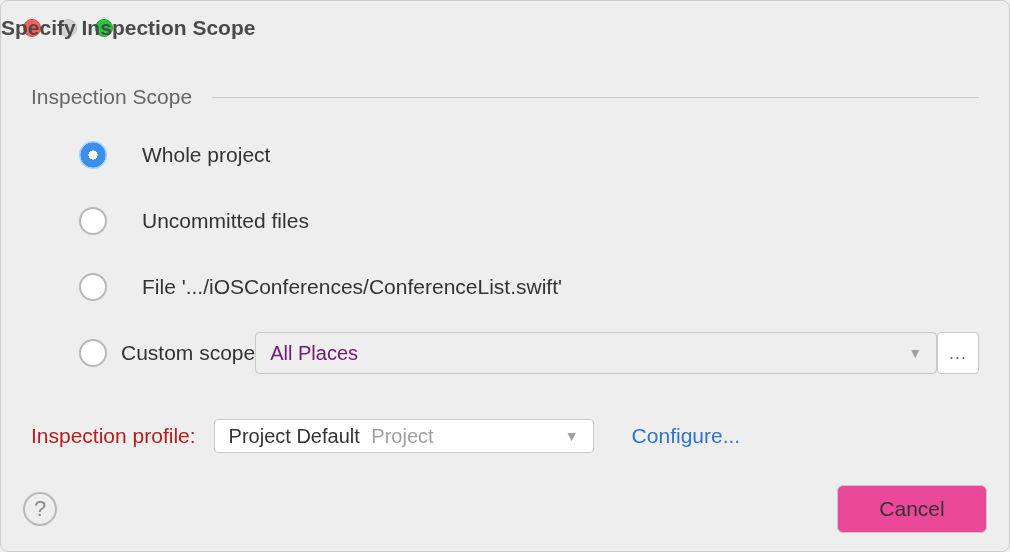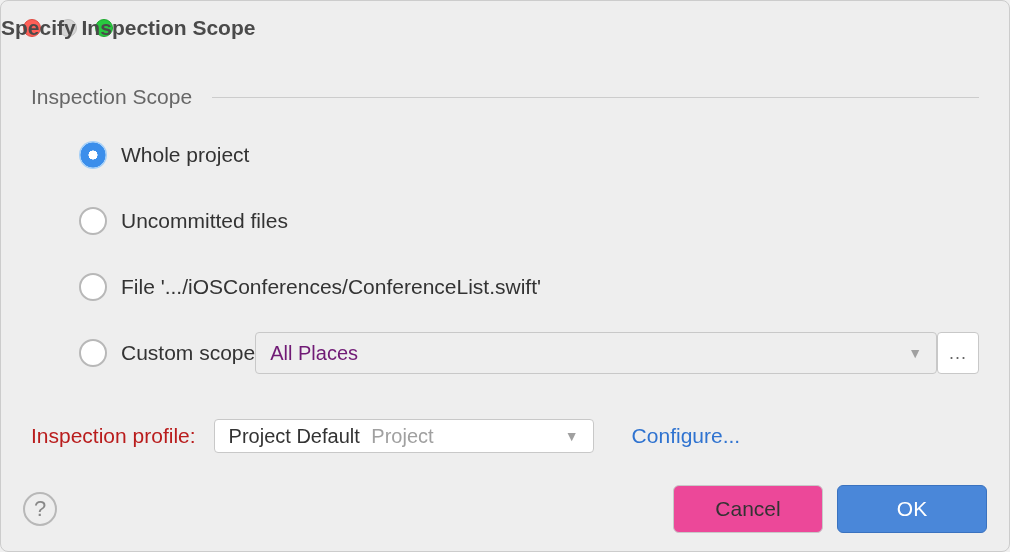--- a/index.html
+++ b/index.html
@@ -84,20 +84,21 @@
       position: relative;
       flex-shrink: 0;
     }
     .radio.selected {
       border: none;
       background: radial-gradient(circle, #fff 0%, #fff 22%, #3b8eeb 24%, #3b8eeb 62%, #a5cff7 64%, #a5cff7 100%);
     }
     .radio-label {
       font-size: 21px;
       color: #333;
+      margin-left: 21px;
     }
     .custom-scope-row {
       display: flex;
       align-items: center;
       width: 100%;
     }
     .custom-scope-label {
       font-size: 21px;
       color: #333;
       white-space: nowrap;
@@ -276,17 +277,14 @@
   </div>
 
   <div class="footer">
     <div class="help-btn">
       <span>?</span>
     </div>
     <div class="footer-spacer"></div>
     <div class="btn btn-cancel">
       <span>Cancel</span>
     </div>
-    <div class="btn btn-ok">
-      <span>OK</span>
-    </div>
   </div>
 </div>
 
 </body></html>

